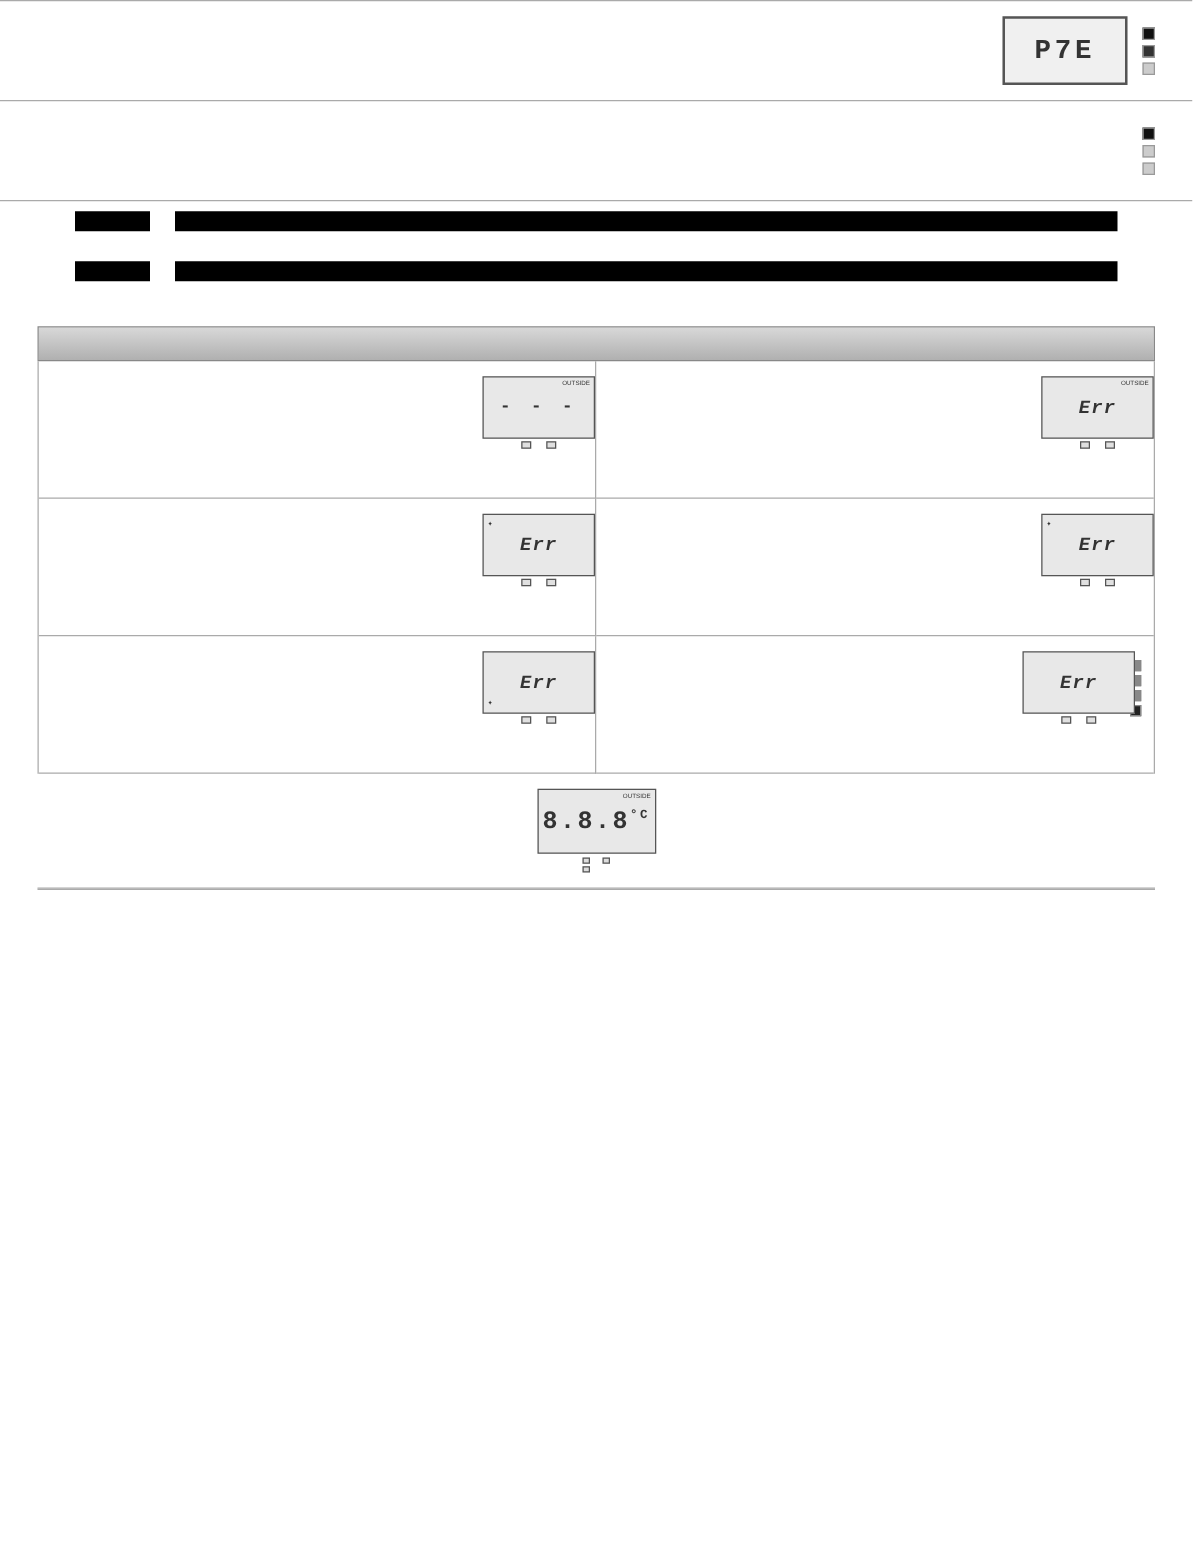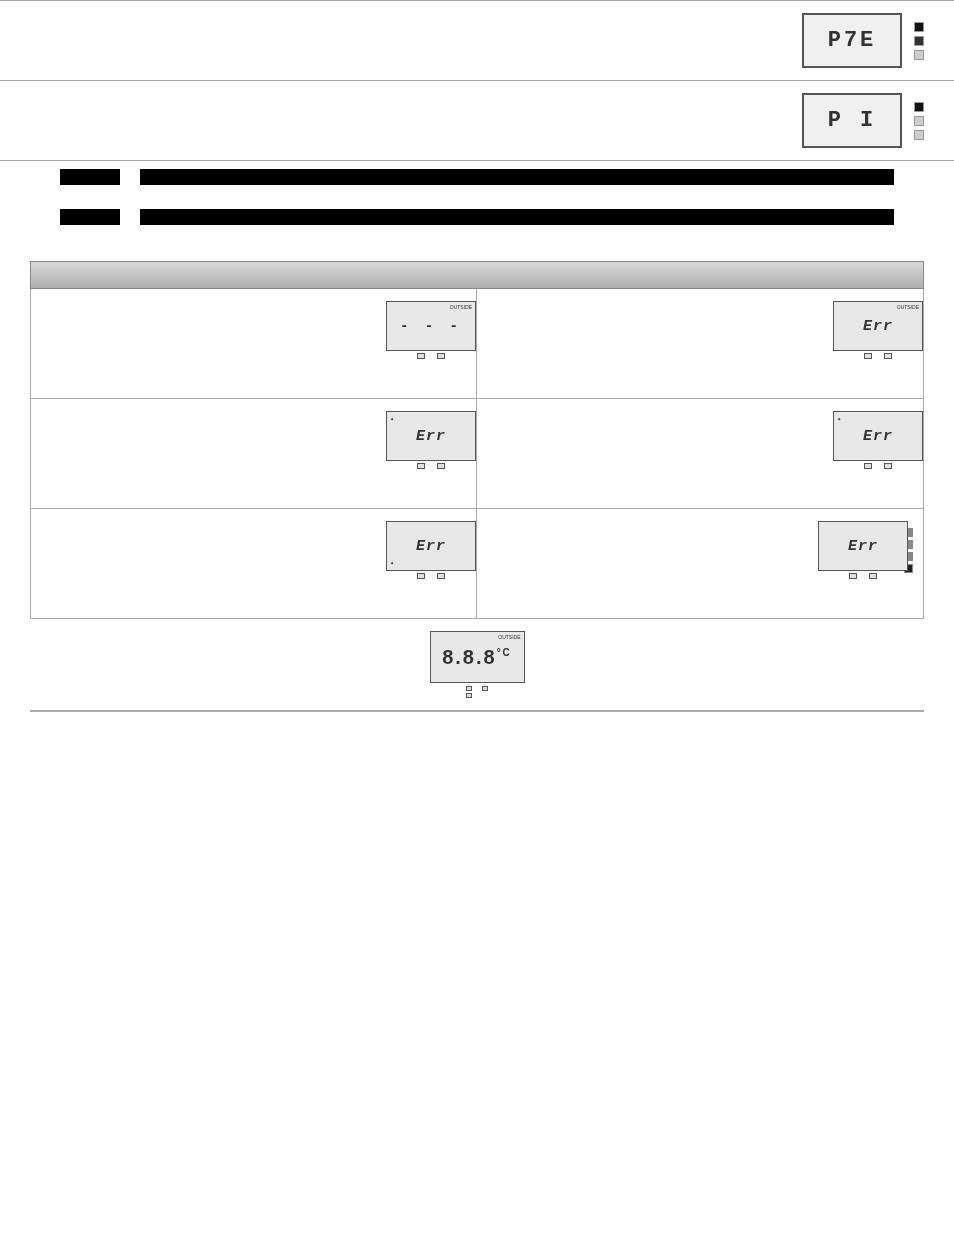--- a/index.html
+++ b/index.html
@@ -286,23 +286,20 @@
           <div class="led active"></div>
           <div class="led"></div>
         </div>
       </div>
     </div>
 
 
     <div class="display-row">
       <div class="text-area"></div>
       <div class="right-area">
-        <div class="lcd-box">
-          <span>P I</span>
-        </div>
         <div class="led-group">
           <div class="led black"></div>
           <div class="led"></div>
           <div class="led"></div>
         </div>
       </div>
     </div>
   </div>
 
   <div class="section-header">
@@ -428,21 +425,21 @@
           </div>
         </div>
       </div>
 
     </div>
 
     <div class="bottom-cell">
       <div class="lcd-base">
         <div class="small-lcd lcd-888" style="width:95px; height:52px;">
           <span class="outside-label">OUTSIDE</span>
-          <span style="font-size:20px; font-family:Liberation Sans, sans-serif; font-weight:bold; letter-spacing:2px;text-align:right;">8.8.8<sup style="font-size:10px;">°C</sup></span>
+          <span style="font-size:20px; font-family:Liberation Mono, monospace; font-weight:bold; letter-spacing:2px;text-align:right;">8.8.8<sup style="font-size:10px;">°C</sup></span>
         </div>
         <div style="display:flex; gap:10px; margin-top:3px;">
           <div style="display:flex; flex-direction:column; align-items:center; gap:2px;">
             <div style="width:6px;height:5px;border:1px solid #555;background:#ddd;"></div>
             <div style="width:6px;height:5px;border:1px solid #555;background:#ddd;"></div>
           </div>
           <div style="display:flex; flex-direction:column; align-items:center; gap:2px;">
             <div style="width:6px;height:5px;border:1px solid #555;background:#ddd;"></div>
           </div>
         </div>

